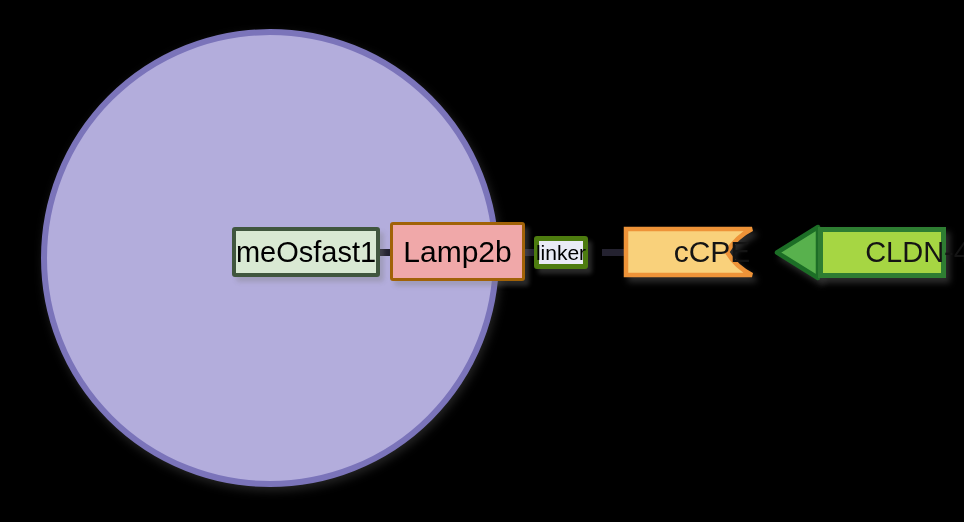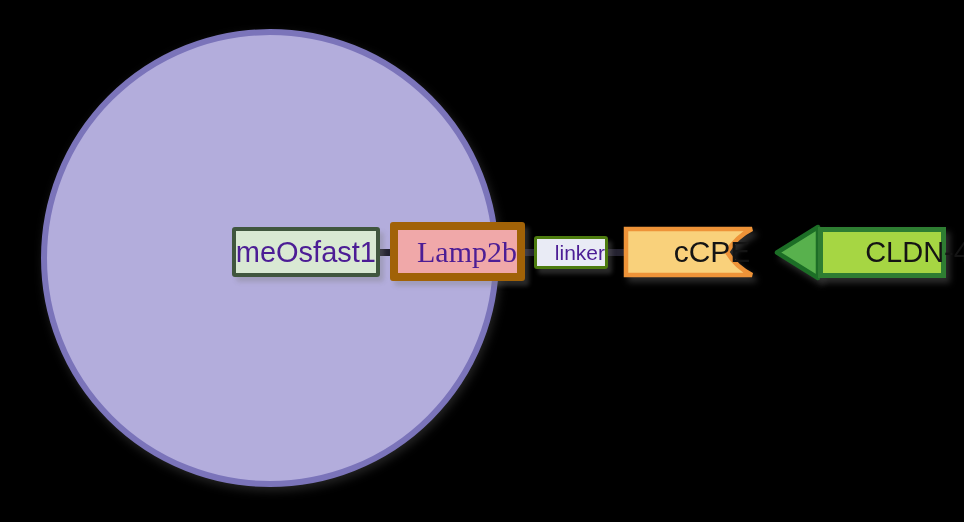--- a/index.html
+++ b/index.html
@@ -51,42 +51,41 @@
     stroke: #2e7d32;
     stroke-width: 5;
     filter: drop-shadow(4px 5px 3px rgba(125,125,125,0.35));
   }
   .box {
     position: absolute;
     z-index: 2;
     box-sizing: border-box;
     display: flex;
     align-items: center;
-    justify-content: flex-end;
-    color: #4c1d95;
+    justify-content: center;
+    color: #000000;
     border-radius: 3px;
     box-shadow: 4px 5px 4px rgba(125,125,125,0.33);
   }
   .box-meosfast1 {
     left: 232px; top: 227px; width: 148px; height: 50px;
     background: #d9e9d3;
     border: 4px solid #40563e;
     font-size: 29px;
   }
   .box-lamp2b {
     left: 390px; top: 222px; width: 135px; height: 59px;
     background: #f0a8a9;
-    border: 8px solid #a16207;
+    border: 3px solid #a16207;
     font-size: 30px;
-    font-family: Liberation Serif, serif;
   }
   .box-linker {
-    left: 534px; top: 236px; width: 74px; height: 33px;
+    left: 534px; top: 236px; width: 54px; height: 33px;
     background: #e9ebf5;
-    border: 3px solid #4d7c0f;
+    border: 5px solid #4d7c0f;
     font-size: 21px;
   }
   .float-label {
     position: absolute;
     z-index: 2;
     display: flex;
     align-items: center;
     justify-content: center;
     color: #141414;
     margin-left: 36px;

